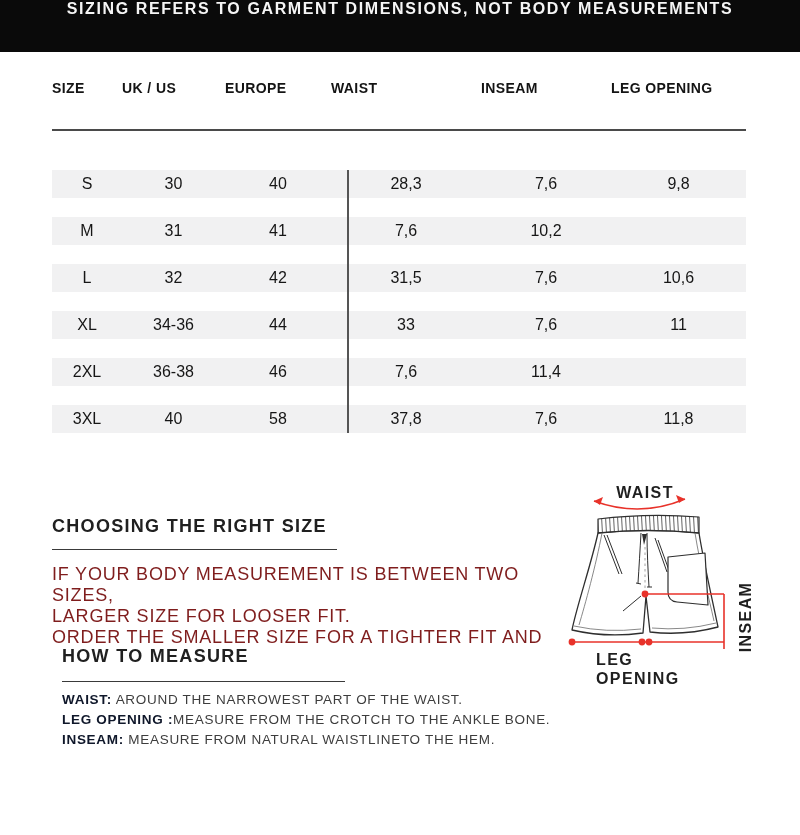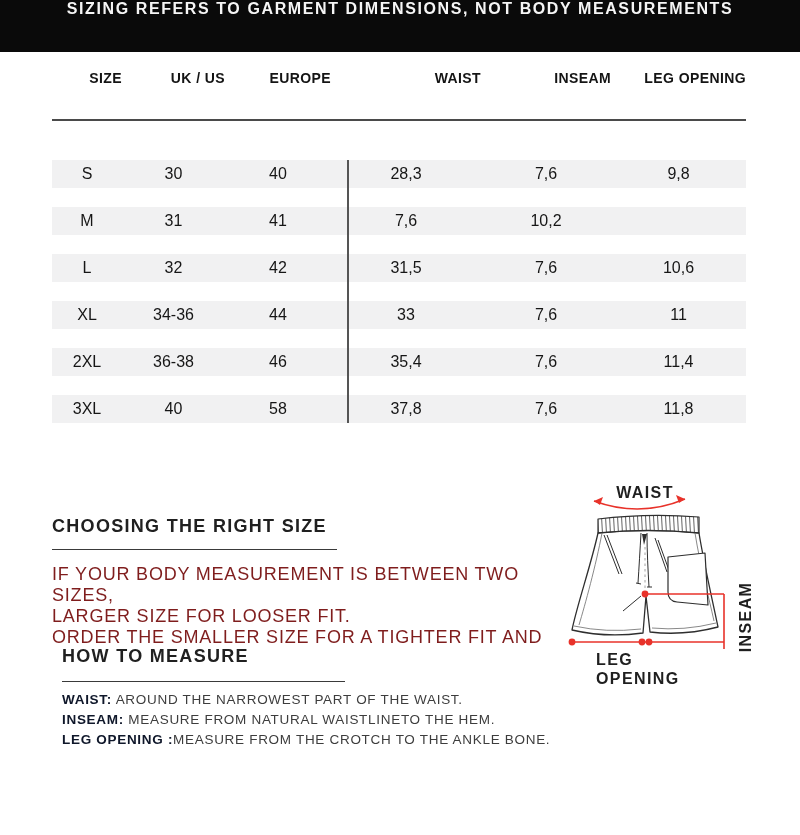--- a/index.html
+++ b/index.html
@@ -7,21 +7,21 @@
     width:800px;height:835px;position:relative;background:#ffffff;
     font-family:"Liberation Sans", sans-serif;color:#1a1a1a;overflow:hidden;
   }
   .banner{
     position:absolute;left:0;top:0;width:800px;height:52px;background:#0a0a0a;
     display:flex;align-items:flex-start;justify-content:center;
     color:#f5f5f5;font-size:16px;font-weight:700;letter-spacing:1.6px;white-space:nowrap;
   }
   .table-area{position:absolute;left:52px;top:52px;width:694px;}
   .grid6{display:grid;grid-template-columns:70px 103px 106px 150px 130px 135px;}
-  .thead{margin-top:18px;font-size:14px;font-weight:700;letter-spacing:0.4px;color:#141414;text-align:right;}
+  .thead{margin-top:28px;font-size:14px;font-weight:700;letter-spacing:0.4px;color:#141414;text-align:left;}
   .thead .th{white-space:nowrap;}
   .head-rule{height:0;border-top:2px solid #4a4a4a;margin-top:33px;}
   .tbody{margin-top:39px;position:relative;}
   .trow{height:28px;align-items:center;background:#f1f1f2;margin-bottom:19px;
         font-size:16px;color:#161616;text-align:center;}
   .trow .td{white-space:nowrap;}
   .col-divider{position:absolute;left:295px;top:0;width:2px;height:263px;background:#555;}
   .section{position:absolute;left:52px;width:500px;}
   .sec-heading{font-size:18px;font-weight:700;letter-spacing:1.3px;color:#202020;line-height:24px;white-space:nowrap;}
   .sec-rule{height:0;border-top:1px solid #3a3a3a;}
@@ -83,21 +83,20 @@
       <div class="td">34-36</div>
       <div class="td">44</div>
       <div class="td">33</div>
       <div class="td">7,6</div>
       <div class="td">11</div>
     </div>
     <div class="trow grid6">
       <div class="td">2XL</div>
       <div class="td">36-38</div>
       <div class="td">46</div>
-      <div class="td">35,4</div>
       <div class="td">7,6</div>
       <div class="td">11,4</div>
     </div>
     <div class="trow grid6">
       <div class="td">3XL</div>
       <div class="td">40</div>
       <div class="td">58</div>
       <div class="td">37,8</div>
       <div class="td">7,6</div>
       <div class="td">11,8</div>
@@ -114,22 +113,22 @@
     <div>LARGER SIZE FOR LOOSER FIT.</div>
     <div>ORDER THE SMALLER SIZE FOR A TIGHTER FIT AND</div>
   </div>
 </div>
 
 <div class="section how">
   <div class="sec-heading">HOW TO MEASURE</div>
   <div class="sec-rule"></div>
   <div class="measure-lines">
     <div><span class="mi-label">WAIST:</span><span> AROUND THE NARROWEST PART OF THE WAIST.</span></div>
+    <div><span class="mi-label">LEG OPENING :</span><span>MEASURE FROM THE CROTCH TO THE ANKLE BONE.</span></div>
     <div><span class="mi-label">INSEAM:</span><span> MEASURE FROM NATURAL WAISTLINETO THE HEM.</span></div>
-    <div><span class="mi-label">LEG OPENING :</span><span>MEASURE FROM THE CROTCH TO THE ANKLE BONE.</span></div>
   </div>
 </div>
 
 <div class="diagram">
   <svg width="252" height="225" viewBox="0 0 252 225" xmlns="http://www.w3.org/2000/svg">
     <defs>
       <pattern id="hatch" patternUnits="userSpaceOnUse" width="4" height="22">
         <path d="M1.4,0 L2.6,22" stroke="#3a3a3a" stroke-width="0.8" fill="none"></path>
       </pattern>
     </defs>

